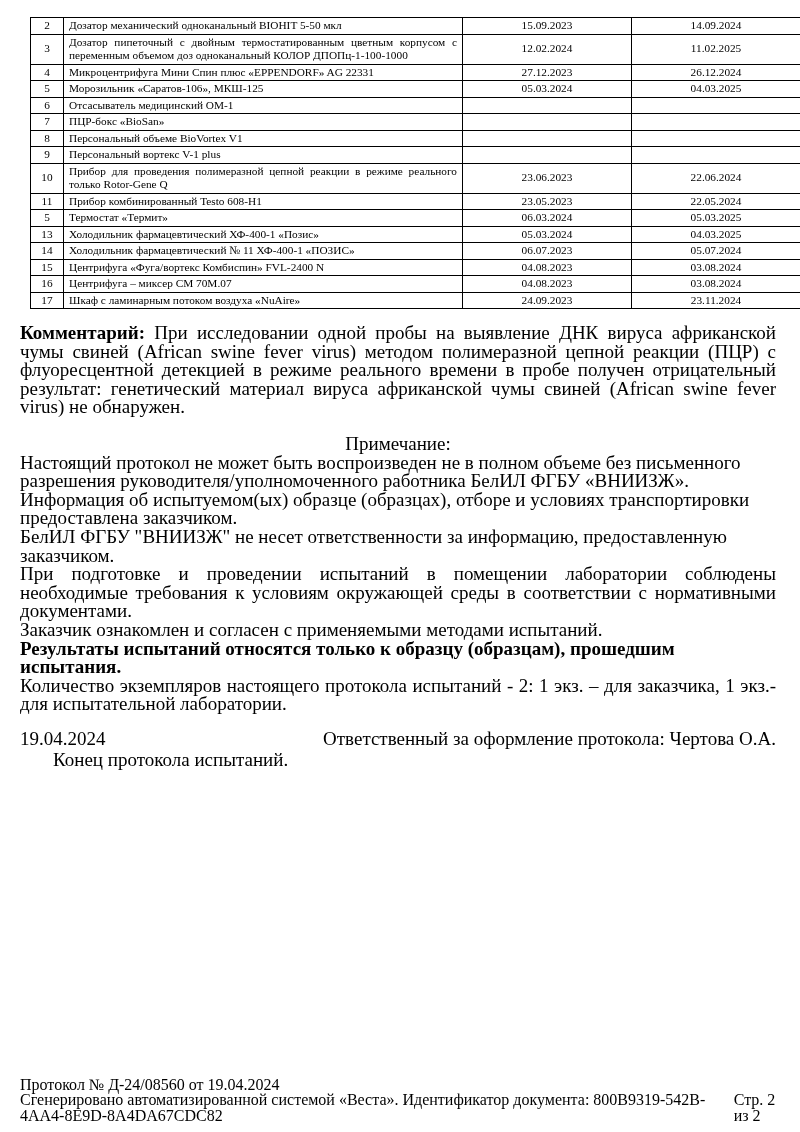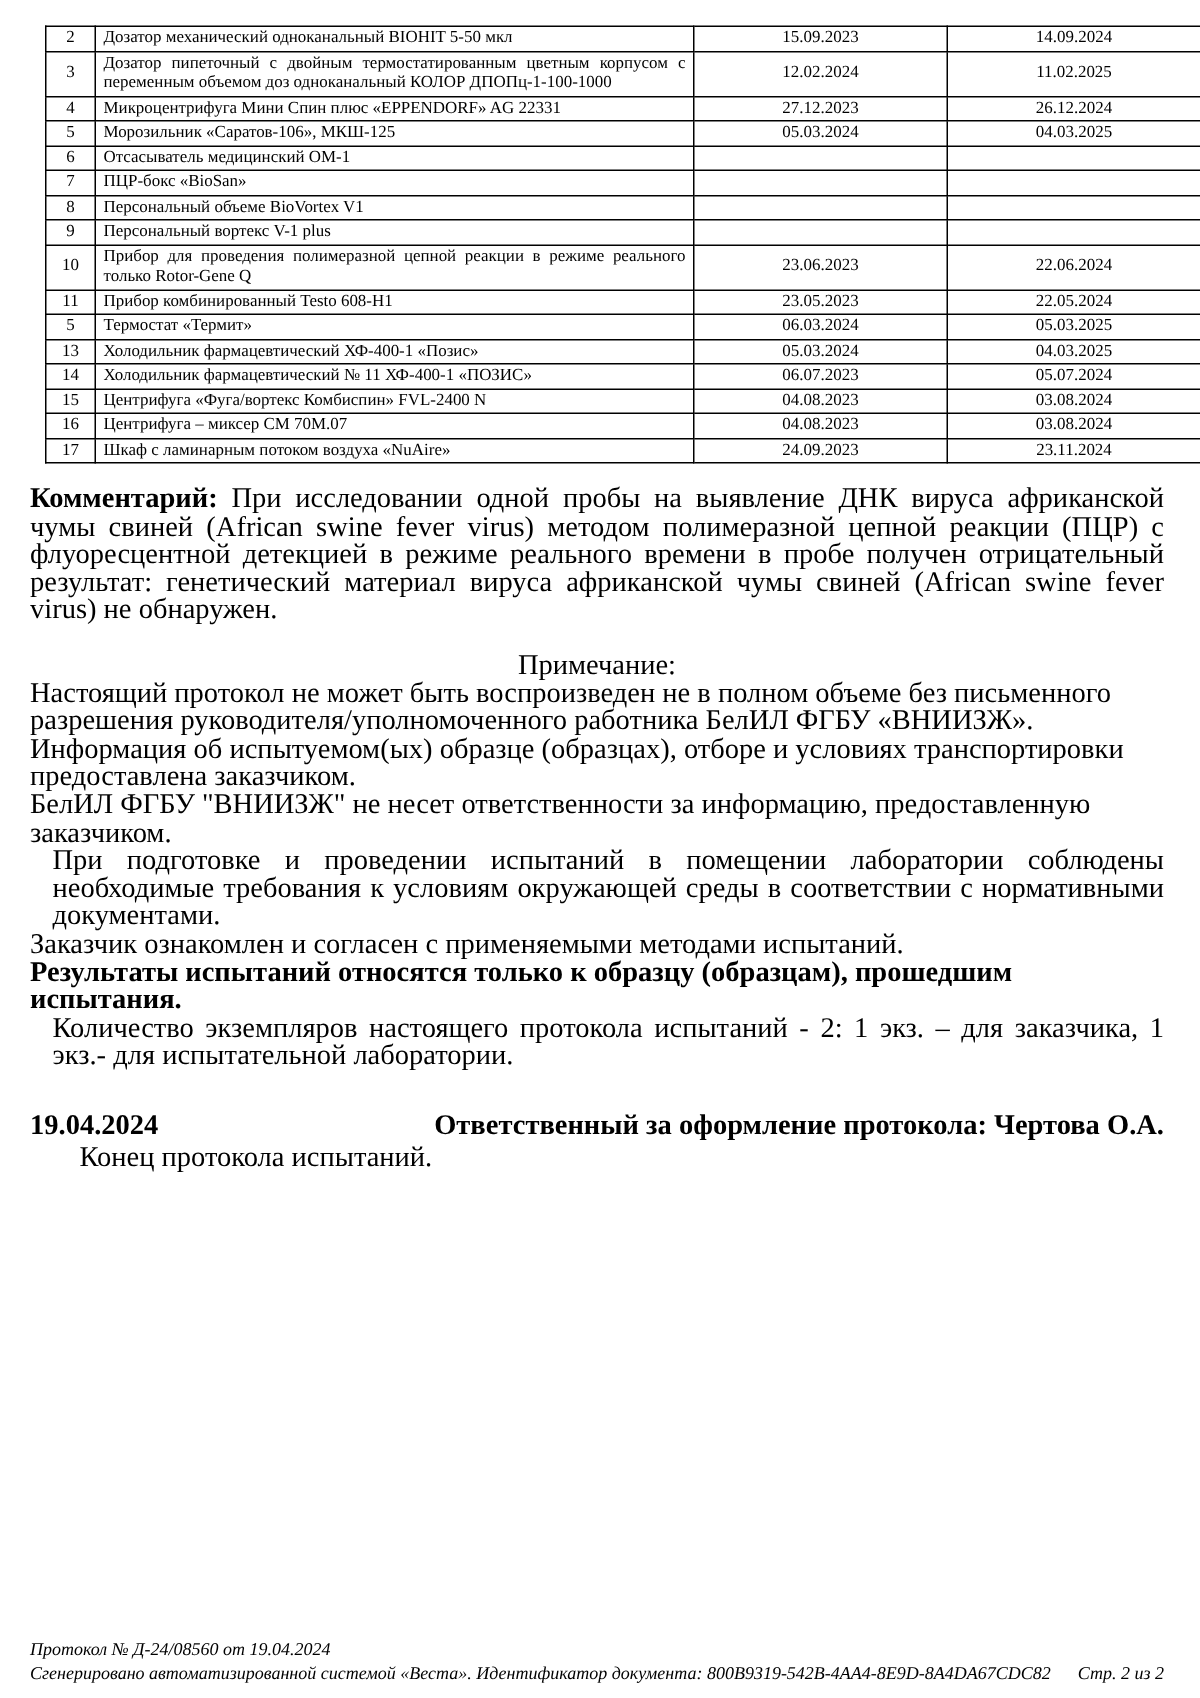--- a/index.html
+++ b/index.html
@@ -30,35 +30,34 @@
   td.col-num{width:28px;text-align:center;padding:1px 2px;}
   td.col-name{width:388px;text-align:justify;}
   td.col-date{width:158px;text-align:center;}
   
   .bodytext{
     margin:15px 24px 0 20px;
     font-size:19px;
     line-height:18.6px;
   }
   .para{margin:0;}
-  .p-justify{text-align:justify;margin-left:15px;}
+  .p-justify{text-align:justify;}
   .p-bold{font-weight:bold;}
   .comment{text-align:justify;margin-bottom:4px;}
   .b{font-weight:bold;}
   .note-title{margin-top:18px;text-align:center;}
   .sig-row{
     display:flex;justify-content:space-between;align-items:baseline;
-    margin-top:28px;
-    font-weight:bold;
+    margin-top:16px;
   }
   .end-line{margin-top:3px;margin-left:33px;}
   
   .footer{
-    position:absolute;left:20px;right:24px;bottom:9px;
-    font-size:12px;line-height:15.5px;font-style:italic;
+    position:absolute;left:20px;right:8px;bottom:9px;
+    font-size:16px;line-height:15.5px;
   }
   .footer-row{display:flex;justify-content:space-between;align-items:baseline;}
 </style>
 </head>
 <body>
 
 <div class="page">
 
   <table class="equip-table">
     <tbody id="equip-tbody">

